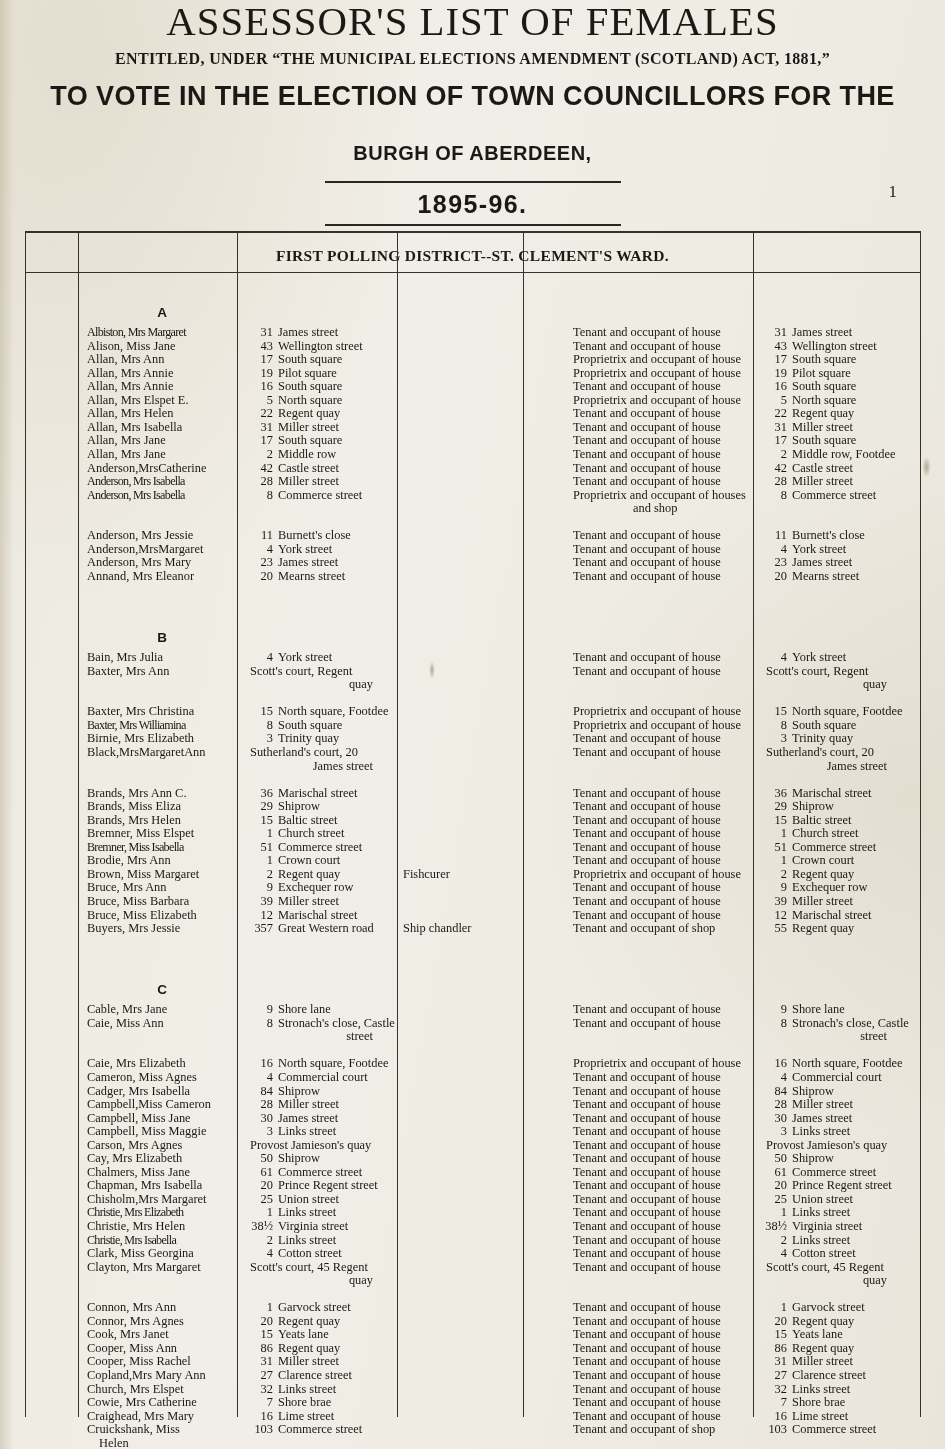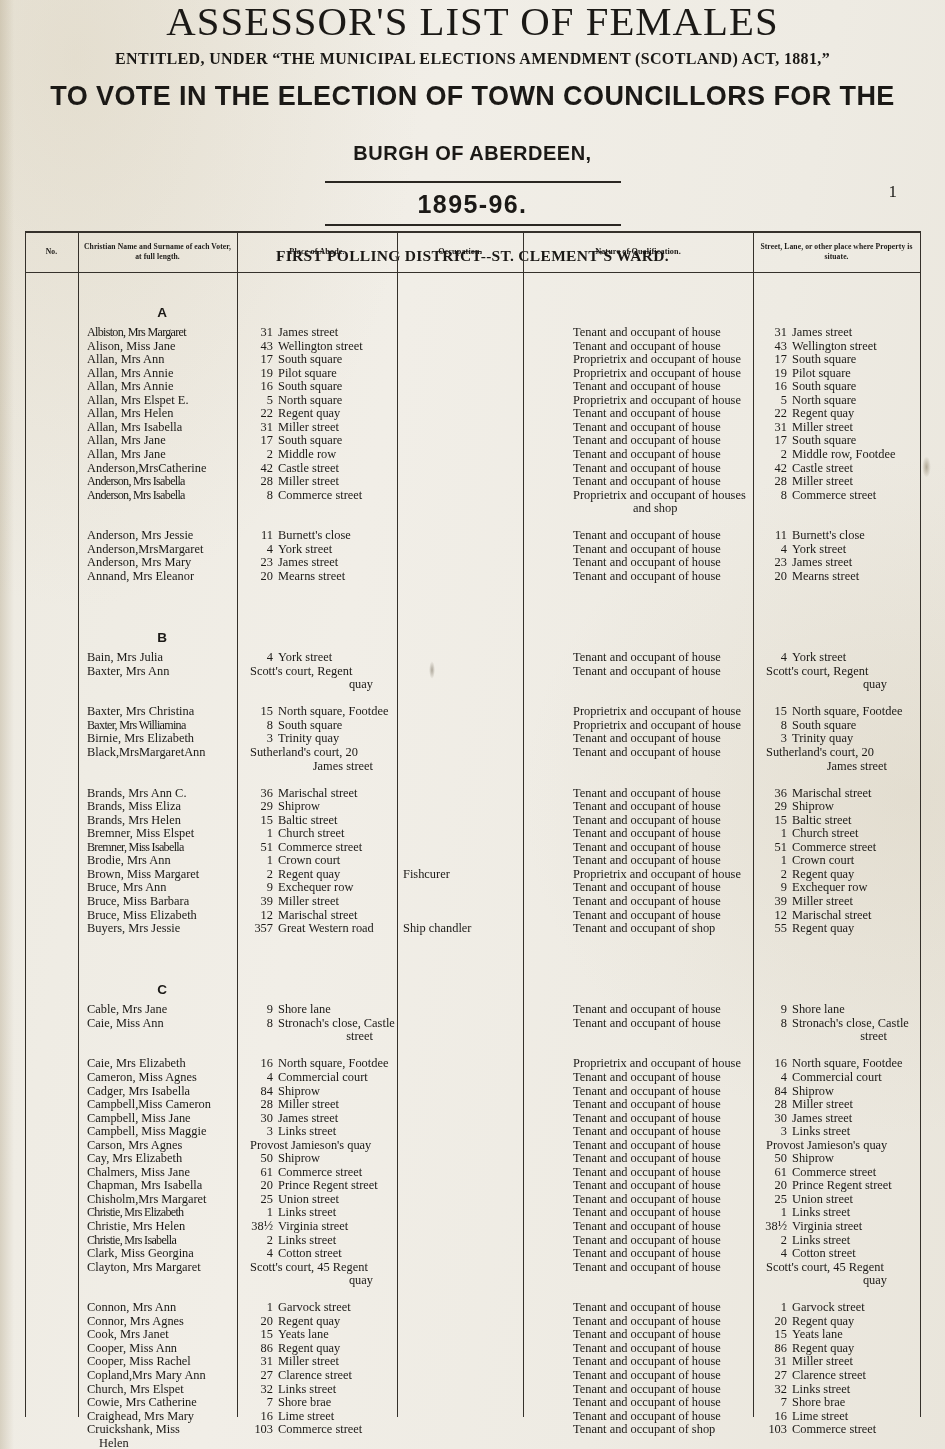--- a/index.html
+++ b/index.html
@@ -138,28 +138,20 @@
     <div class="hline" style="top:41px;"></div>
 
     <div class="vline" style="left:0;"></div>
     <div class="vline" style="left:53px;"></div>
     <div class="vline" style="left:212px;"></div>
     <div class="vline" style="left:372px;"></div>
     <div class="vline" style="left:498px;"></div>
     <div class="vline" style="left:728px;"></div>
     <div class="vline" style="left:895px;"></div>
 
-    <div class="hdrband">
-      <div class="hdrcell" style="left:0;width:53px;">No.</div>
-      <div class="hdrcell" style="left:53px;width:159px;">Christian Name and Surname of each Voter, at full length.</div>
-      <div class="hdrcell big" style="left:212px;width:160px;">Place of Abode.</div>
-      <div class="hdrcell big" style="left:372px;width:126px;">Occupation.</div>
-      <div class="hdrcell big" style="left:498px;width:230px;">Nature of Qualification.</div>
-      <div class="hdrcell" style="left:728px;width:167px;">Street, Lane, or other place where Property is situate.</div>
-    </div>
 
     <div class="body">
       <div class="col c-no">
           <div class="rows" id="col-no">
             <div class="r">&nbsp;</div>
             <div class="r">&nbsp;</div>
             <div class="r letter">&nbsp;</div>
             <div class="r">&nbsp;</div>
             <div class="r">&nbsp;</div>
             <div class="r">&nbsp;</div>

